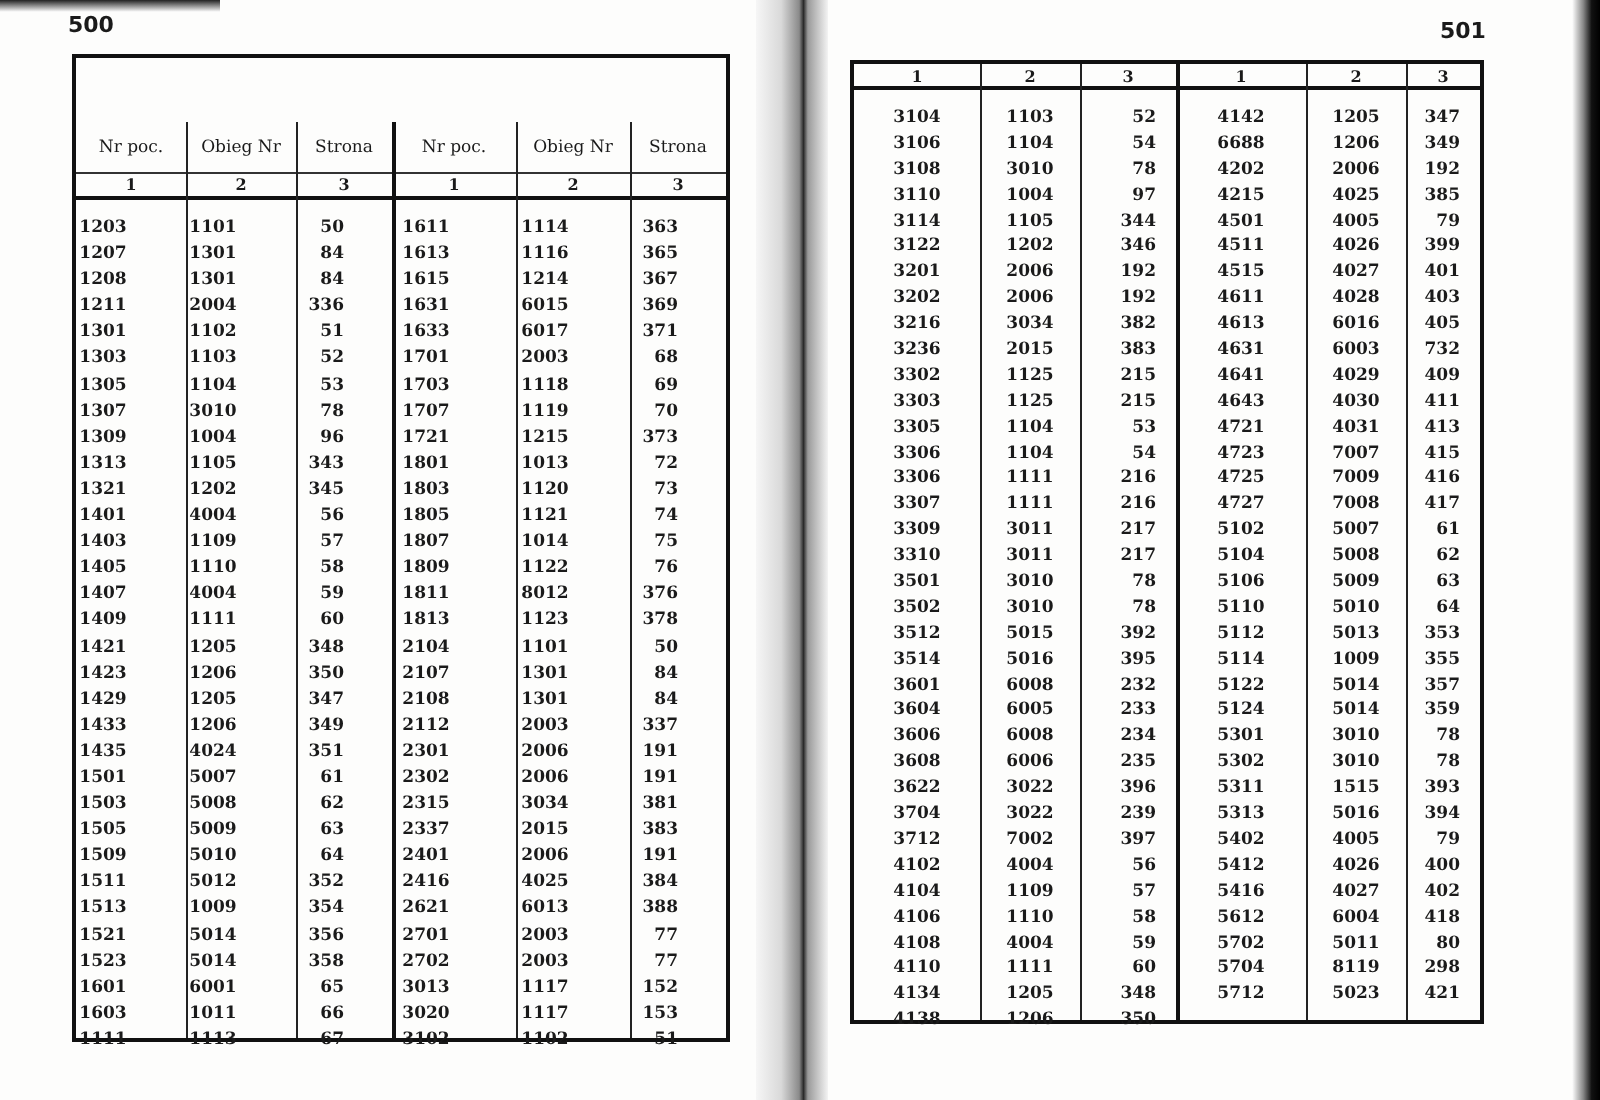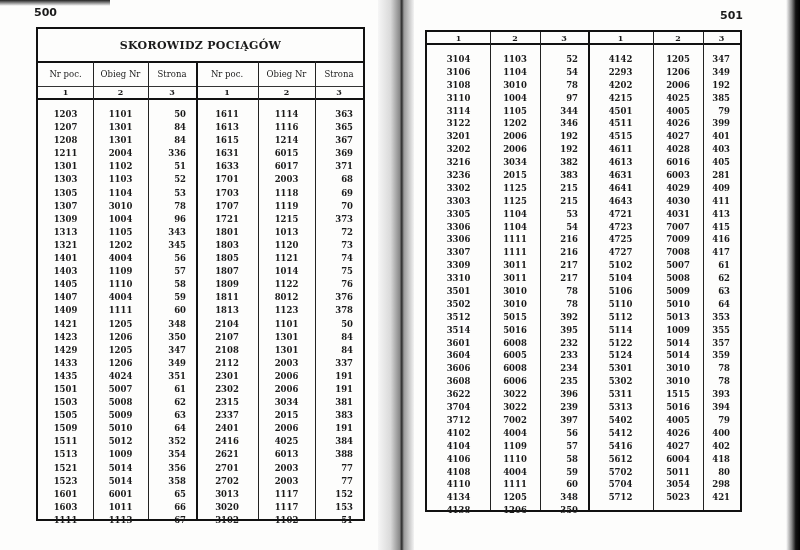--- a/index.html
+++ b/index.html
@@ -62,39 +62,38 @@
 </head>
 <body>
 
 <div class="spread">
   <div class="edge-left-top"></div>
   <div class="spine"></div>
   <div class="edge-right"></div>
 
   <div class="page-num left">500</div>
   <div class="frame left-frame"></div>
-  <div class="title-box">SKOROWIDZ POCIĄGÓW</div>
 
   <div class="hdr-row" id="left-hdr" style="left:38px; top:61px; width:325px; height:25px;">
       <div class="c" style="width: 55px;">Nr poc.</div>
       <div class="c" style="width: 55px;">Obieg Nr</div>
       <div class="c" style="width: 48px;">Strona</div>
       <div class="c" style="width: 62px;">Nr poc.</div>
       <div class="c" style="width: 57px;">Obieg Nr</div>
       <div class="c" style="width: 48px;">Strona</div>
     </div>
   <div class="num-row" id="left-num" style="left:38px; top:86px; width:325px; height:12px;">
       <div class="c" style="width: 55px;">1</div>
       <div class="c" style="width: 55px;">2</div>
       <div class="c" style="width: 48px;">3</div>
       <div class="c" style="width: 62px;">1</div>
       <div class="c" style="width: 57px;">2</div>
       <div class="c" style="width: 48px;">3</div>
     </div>
-  <div class="body-grid" id="left-body" style="left:38px; top:108px; width:383px;">
+  <div class="body-grid" id="left-body" style="left:24px; top:108px; width:383px;">
       <div class="col" style="width: 55px;">
         <div class="cell al-c">1203</div>
         <div class="cell al-c">1207</div>
         <div class="cell al-c">1208</div>
         <div class="cell al-c">1211</div>
         <div class="cell al-c">1301</div>
         <div class="cell al-c">1303</div>
         <div class="cell al-c">1305</div>
         <div class="cell al-c">1307</div>
         <div class="cell al-c">1309</div>
@@ -415,21 +414,21 @@
           <div class="cell al-r">56</div>
           <div class="cell al-r">57</div>
           <div class="cell al-r">58</div>
           <div class="cell al-r">59</div>
           <div class="cell al-r">60</div>
           <div class="cell al-r">348</div>
           <div class="cell al-r">350</div>
         </div>
         <div class="col" style="width: 65px;">
           <div class="cell al-c">4142</div>
-          <div class="cell al-c">2293</div>
+          <div class="cell al-c">6688</div>
           <div class="cell al-c">4202</div>
           <div class="cell al-c">4215</div>
           <div class="cell al-c">4501</div>
           <div class="cell al-c">4511</div>
           <div class="cell al-c">4515</div>
           <div class="cell al-c">4611</div>
           <div class="cell al-c">4613</div>
           <div class="cell al-c">4631</div>
           <div class="cell al-c">4641</div>
           <div class="cell al-c">4643</div>
@@ -485,35 +484,35 @@
           <div class="cell al-c">5014</div>
           <div class="cell al-c">3010</div>
           <div class="cell al-c">3010</div>
           <div class="cell al-c">1515</div>
           <div class="cell al-c">5016</div>
           <div class="cell al-c">4005</div>
           <div class="cell al-c">4026</div>
           <div class="cell al-c">4027</div>
           <div class="cell al-c">6004</div>
           <div class="cell al-c">5011</div>
-          <div class="cell al-c">3054</div>
+          <div class="cell al-c">8119</div>
           <div class="cell al-c">5023</div>
           <div class="cell al-c"></div>
         </div>
         <div class="col" style="width: 37px;">
           <div class="cell al-r">347</div>
           <div class="cell al-r">349</div>
           <div class="cell al-r">192</div>
           <div class="cell al-r">385</div>
           <div class="cell al-r">79</div>
           <div class="cell al-r">399</div>
           <div class="cell al-r">401</div>
           <div class="cell al-r">403</div>
           <div class="cell al-r">405</div>
-          <div class="cell al-r">281</div>
+          <div class="cell al-r">732</div>
           <div class="cell al-r">409</div>
           <div class="cell al-r">411</div>
           <div class="cell al-r">413</div>
           <div class="cell al-r">415</div>
           <div class="cell al-r">416</div>
           <div class="cell al-r">417</div>
           <div class="cell al-r">61</div>
           <div class="cell al-r">62</div>
           <div class="cell al-r">63</div>
           <div class="cell al-r">64</div>

